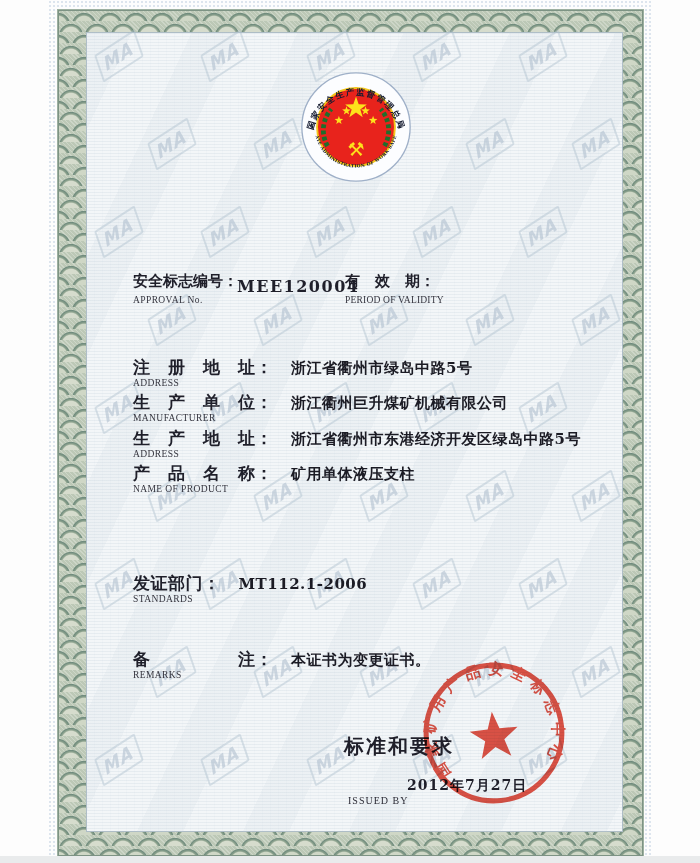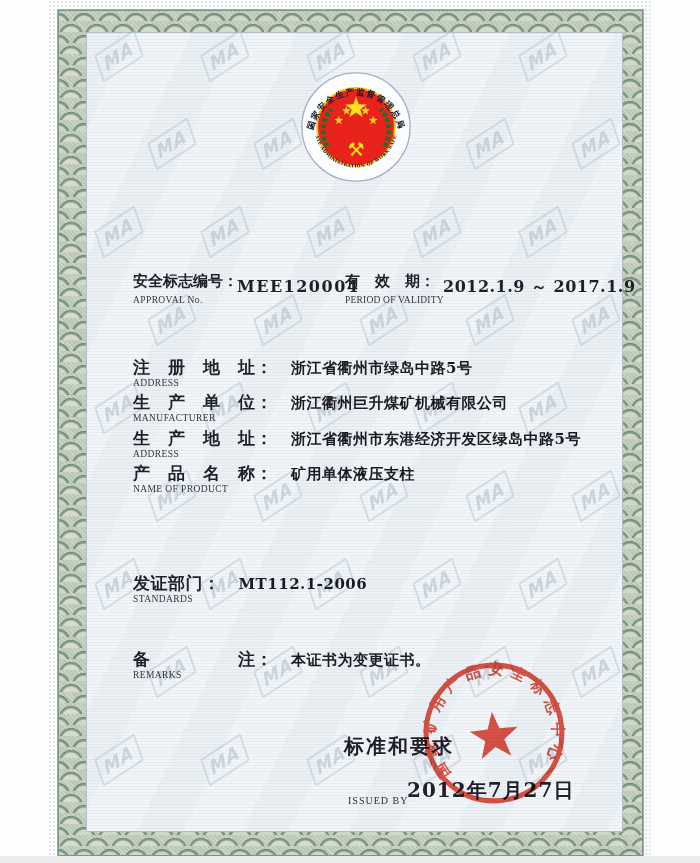--- a/index.html
+++ b/index.html
@@ -69,21 +69,21 @@
   .frow .cl{font-size:17px;font-weight:700;letter-spacing:.5px;}
   .frow .cv{font-size:15px;font-weight:700;margin-left:18px;letter-spacing:.5px;color:#1b1b24;}
   .frow .ce{
     position:absolute;left:0;top:22px;font-size:9.5px;letter-spacing:.4px;
     color:#34343e;font-family:"Liberation Serif",serif;font-weight:400;
   }
   .statement{position:absolute;left:104px;top:688px;width:512px;font-size:13px;line-height:21px;letter-spacing:.3px;font-weight:600;color:#20202a;}
   .statement .ln1{text-indent:66px;}
   .issuer-cn{position:absolute;left:344px;top:733px;font-size:20px;font-weight:700;letter-spacing:2px;}
   .issuer-en{position:absolute;left:348px;top:760px;font-size:10px;letter-spacing:1px;color:#2c2c36;font-family:"Liberation Serif",serif;margin-top:35px;}
-  .issue-date{position:absolute;left:407px;top:777px;font-size:20px;font-weight:700;letter-spacing:1px;}
+  .issue-date{position:absolute;left:407px;top:777px;font-size:14px;font-weight:700;letter-spacing:1px;}
   .seal{position:absolute;left:413px;top:652px;width:162px;height:162px;opacity:.87;mix-blend-mode:multiply;transform:rotate(-6deg);}
   .scan-strip{position:absolute;left:0;bottom:0;width:700px;height:7px;background:#e9ebec;}
 </style>
 </head>
 <body>
 
 <div id="stage">
 
   <div class="dots"></div>
   <div class="frame"></div>
@@ -162,21 +162,20 @@
     </text>
   </svg>
 
 
   <div class="ap-row">
     <span class="ap-l">安全标志编号：</span>
     <span class="ap-en">APPROVAL No.</span>
     <span class="ap-v">MEE120004</span>
     <span class="ap-r">有　效　期：</span>
     <span class="ap-ren">PERIOD OF VALIDITY</span>
-    <span class="ap-rv">2012.1.9 ～ 2017.1.9</span>
   </div>
 
   <div class="frow" style="top:356px">
     <span class="cl">注　册　地　址：</span><span class="cv">浙江省衢州市绿岛中路5号</span>
     <div class="ce">ADDRESS</div>
   </div>
   <div class="frow" style="top:391px">
     <span class="cl">生　产　单　位：</span><span class="cv">浙江衢州巨升煤矿机械有限公司</span>
     <div class="ce">MANUFACTURER</div>
   </div>

